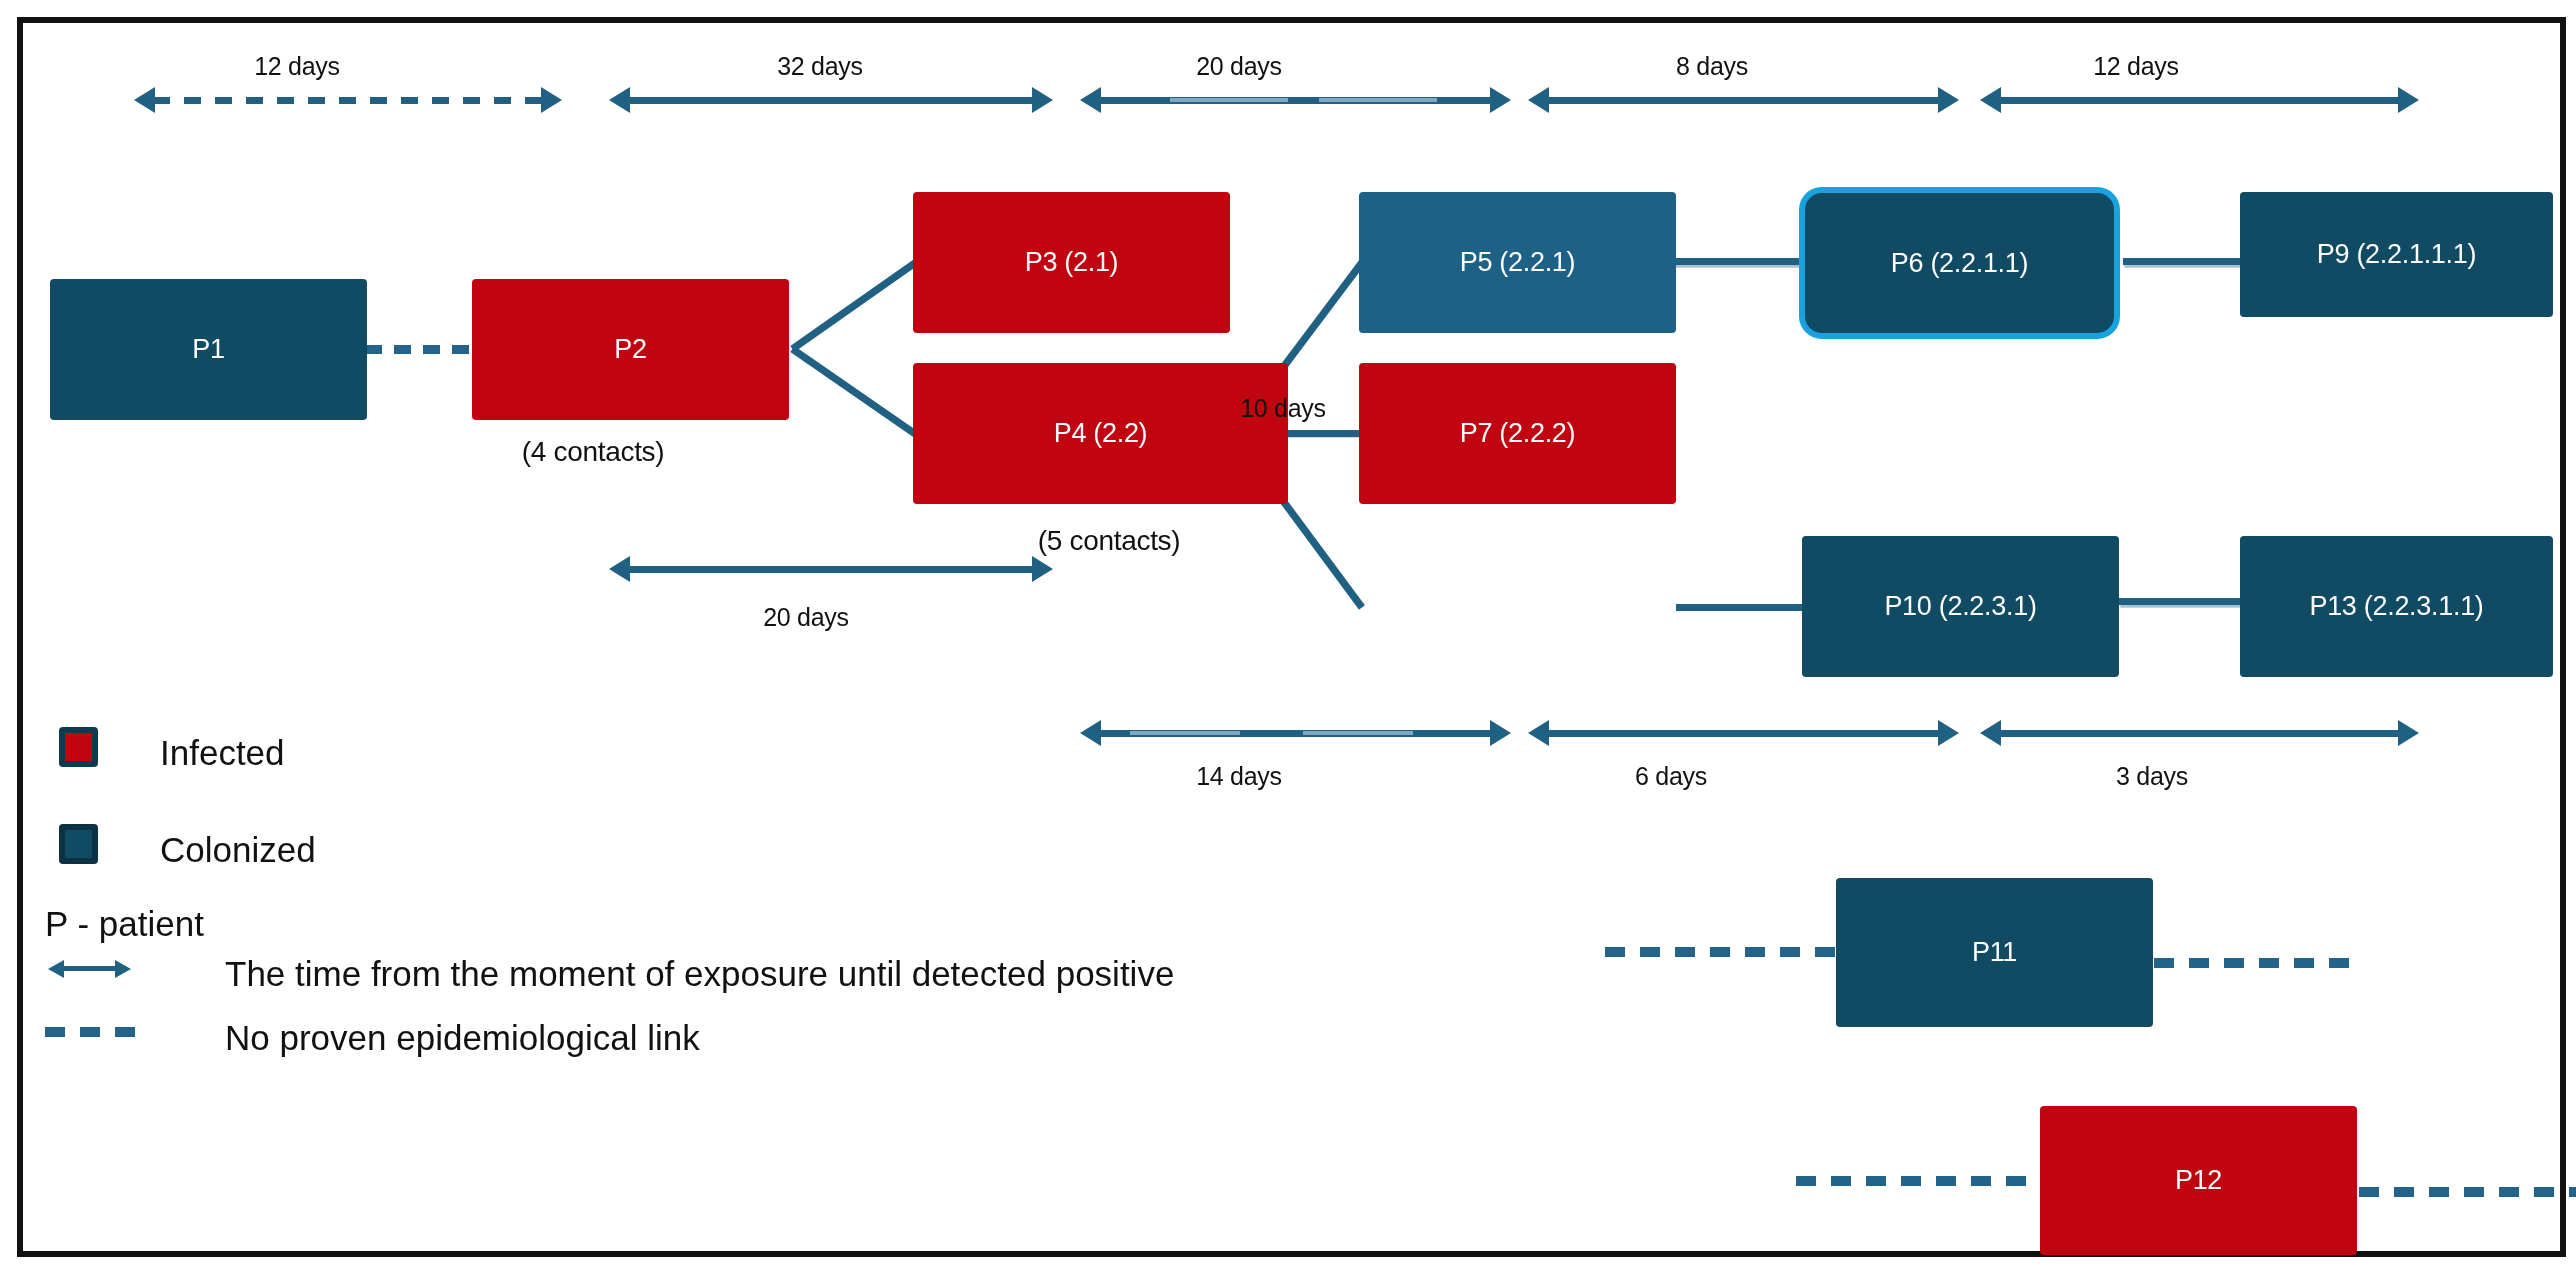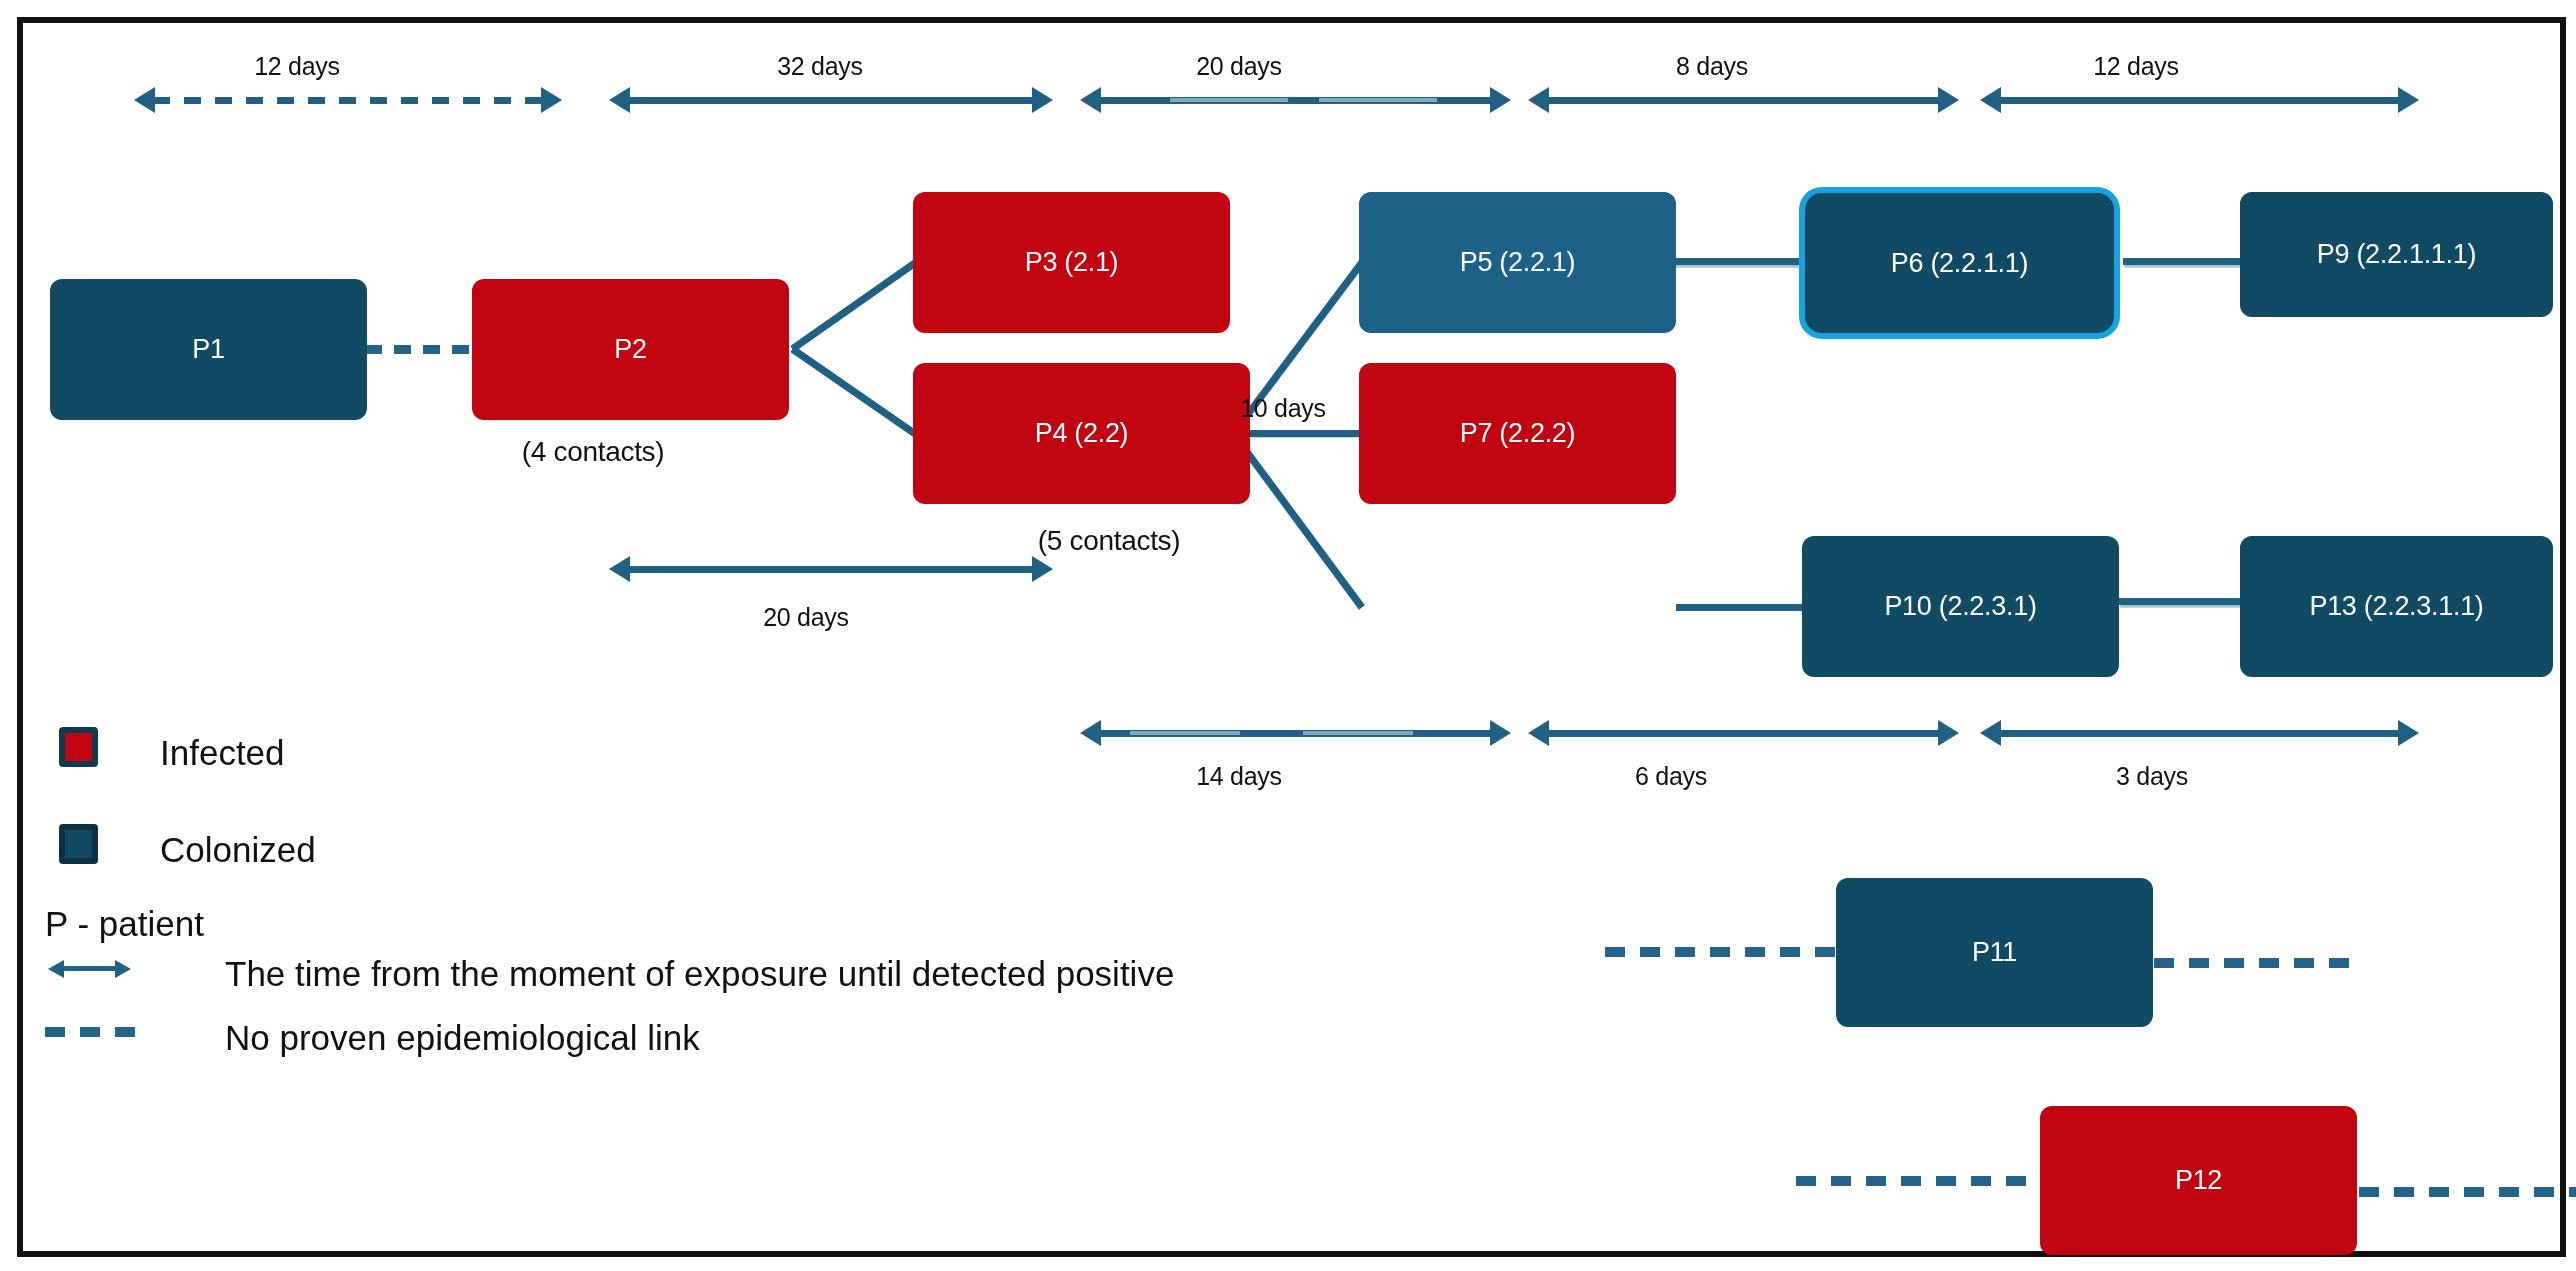--- a/index.html
+++ b/index.html
@@ -6,21 +6,21 @@
   #canvas {
     position:relative; width:2576px; height:1271px; background:#ffffff;
     font-family:"Liberation Sans", sans-serif; overflow:hidden;
   }
   .frame {
     position:absolute; left:16.7px; top:16.7px; width:2537px; height:1228px;
     border:6.7px solid #111111;
   }
   
   .box {
-    position:absolute; box-sizing:border-box; border-radius:12px;
+    position:absolute; box-sizing:border-box; border-radius:4px;
     color:#ffffff; font-size:27px; letter-spacing:-0.3px;
     display:flex; align-items:center; justify-content:center; text-align:center;
   }
   .box.infected        { background:#C00511; }
   .box.colonized       { background:#114A63; }
   .box.colonized-light { background:#1D6286; }
   .box.highlight       { border:6px solid #18A3DE; border-radius:22.7px; }
   
   .harrow { position:absolute; height:6.7px; background:#206083; }
   .harrow::before, .harrow::after {
@@ -103,21 +103,21 @@
 
   <div class="box colonized" style="left:50px;top:279px;width:317px;height:141px">
       <span>P1</span>
     </div>
   <div class="box infected" style="left:472px;top:279px;width:317px;height:141px">
       <span>P2</span>
     </div>
   <div class="box infected" style="left:913px;top:192px;width:317px;height:141px">
       <span>P3 (2.1)</span>
     </div>
-  <div class="box infected" style="left:913px;top:363px;width:337px;height:141px">
+  <div class="box infected" style="left:913px;top:363px;width:375px;height:141px">
       <span>P4 (2.2)</span>
     </div>
   <div class="box colonized-light" style="left:1359px;top:192px;width:317px;height:141px">
       <span>P5 (2.2.1)</span>
     </div>
   <div class="box colonized highlight" style="left:1799px;top:187px;width:321px;height:152px">
       <span>P6 (2.2.1.1)</span>
     </div>
   <div class="box infected" style="left:1359px;top:363px;width:317px;height:141px">
       <span>P7 (2.2.2)</span>

